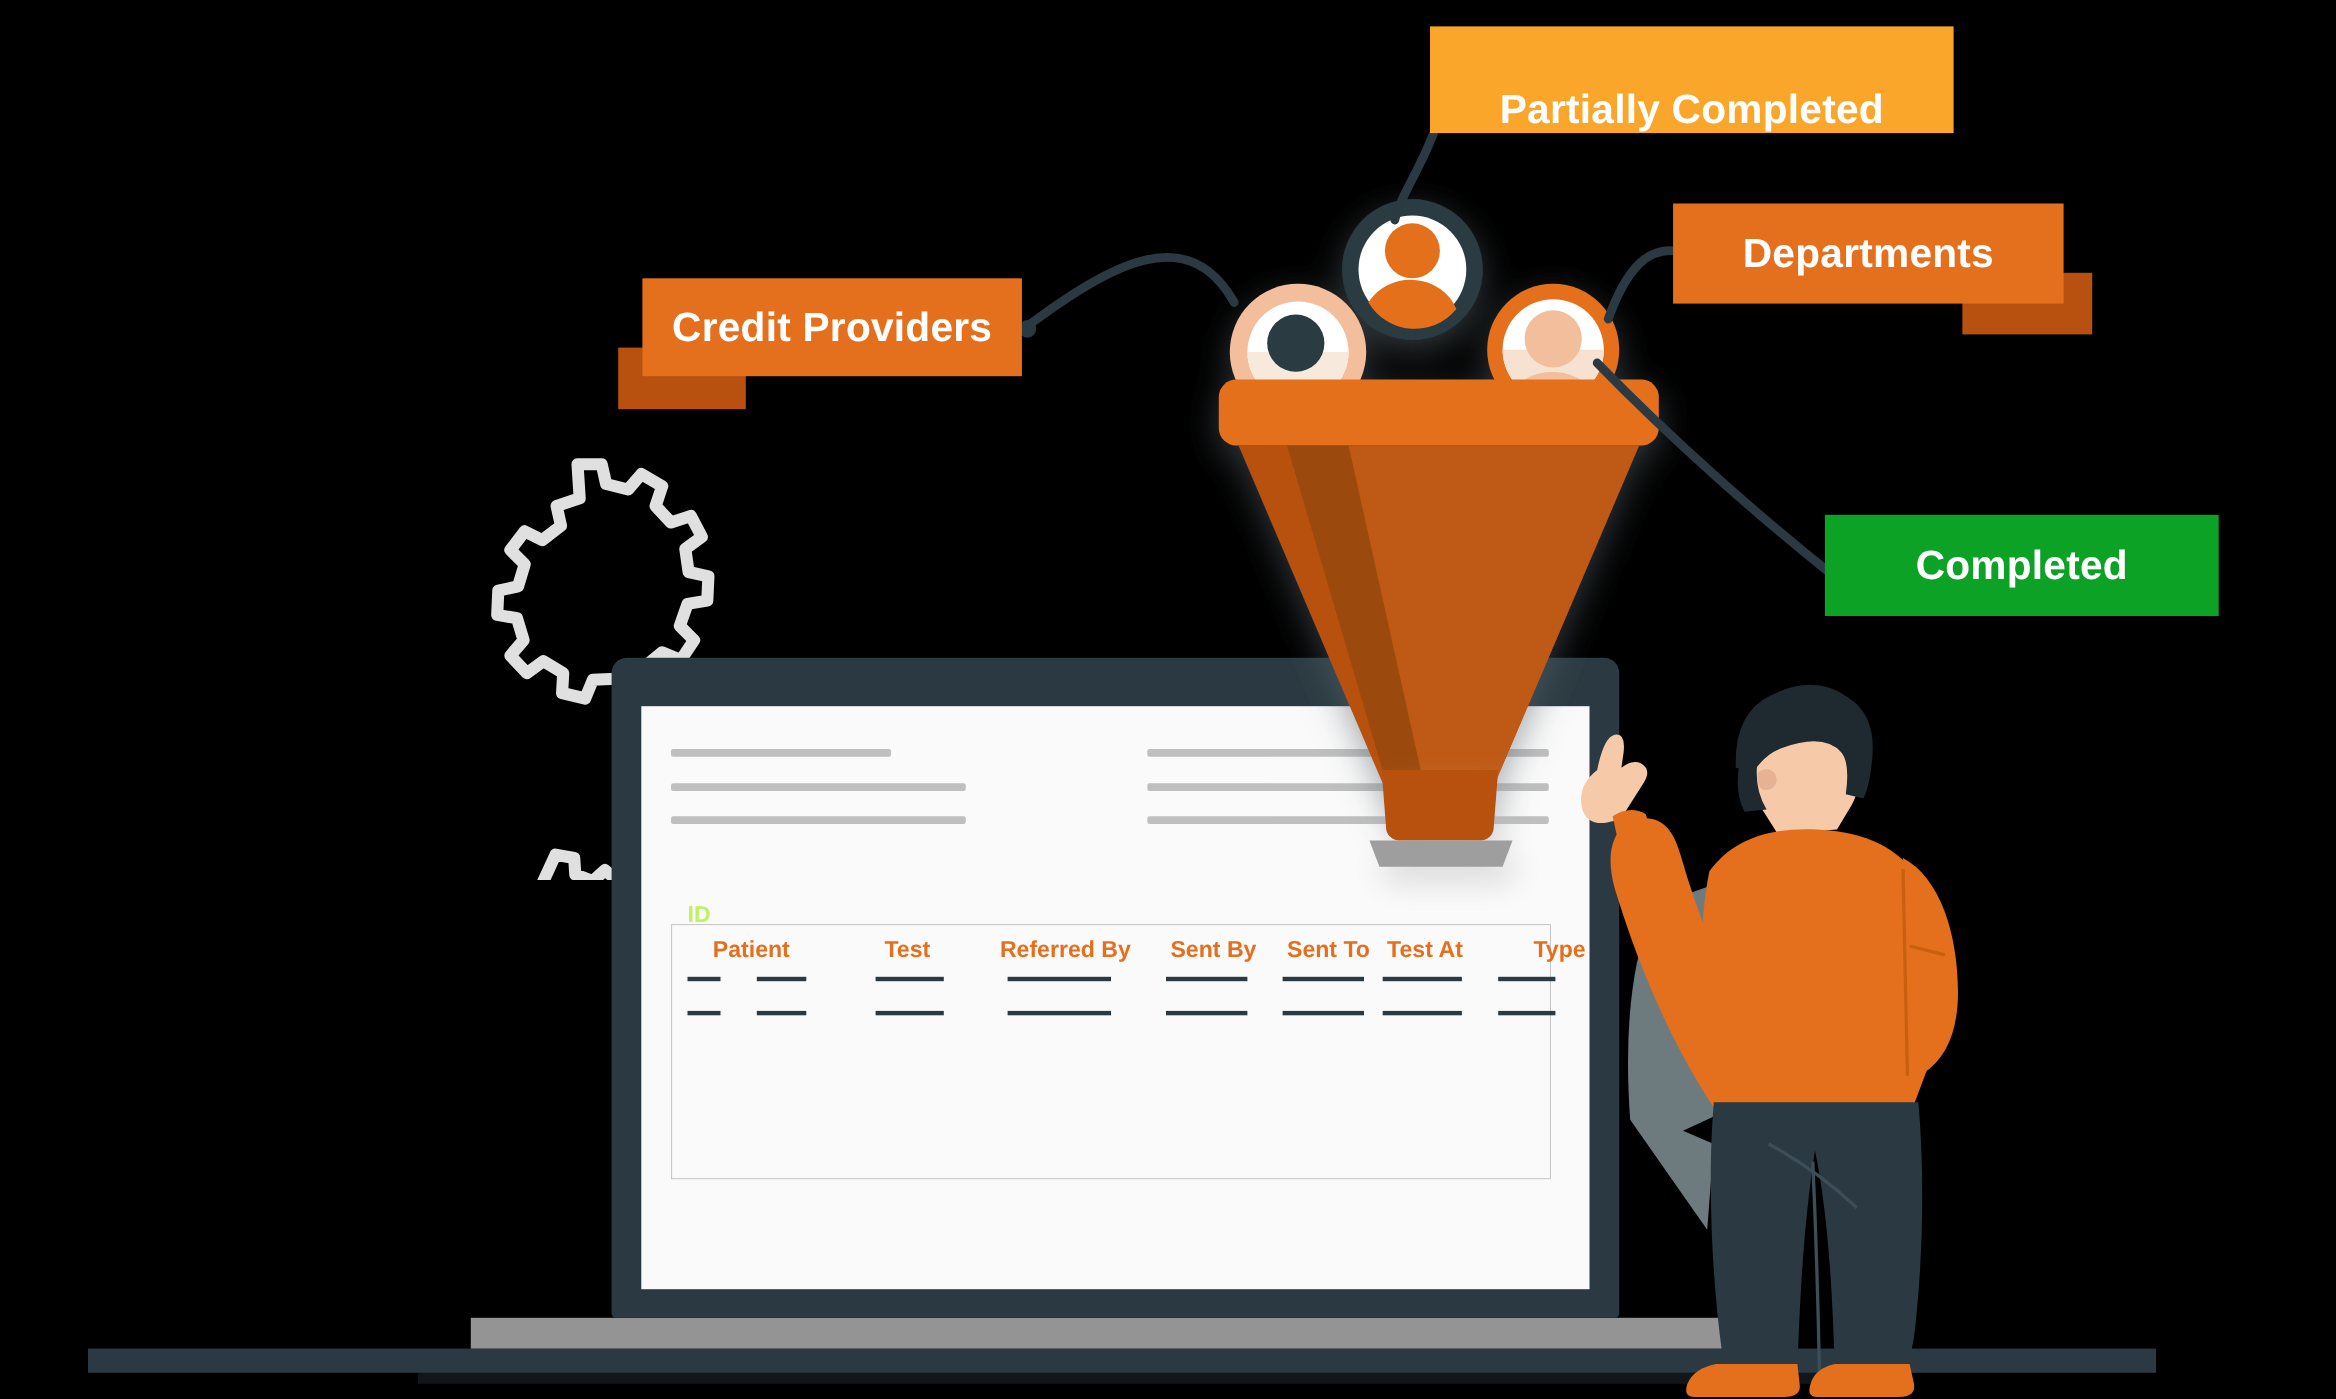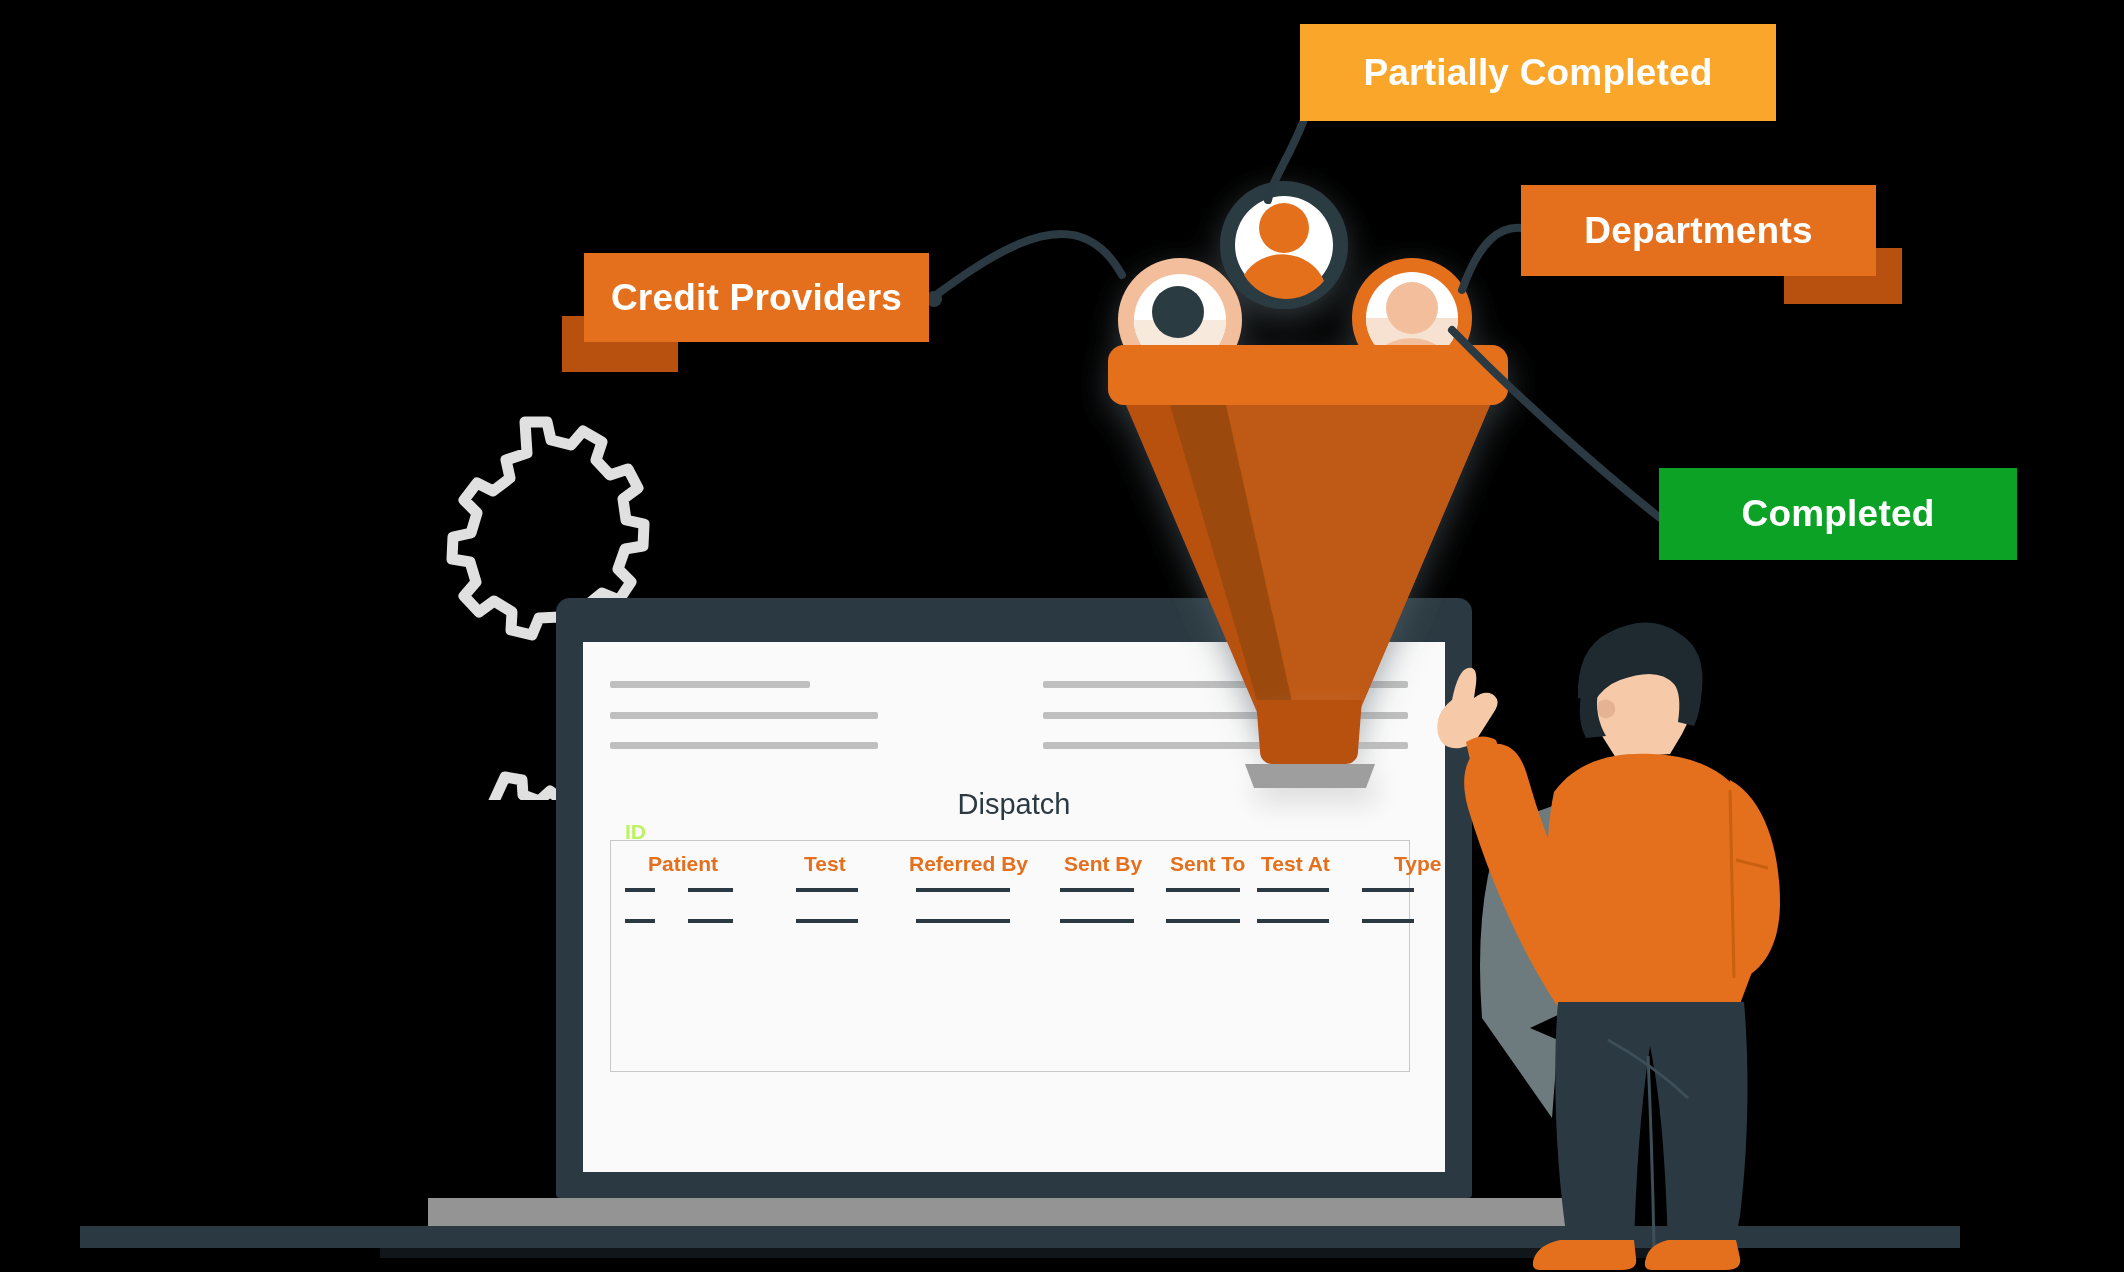--- a/index.html
+++ b/index.html
@@ -151,21 +151,20 @@
 
   <div id="doc-lines">
       <div class="doc-line" style="left: 610px; top: 681px; width: 200px; background: rgb(191, 191, 191);"></div>
       <div class="doc-line" style="left: 610px; top: 712px; width: 268px; background: rgb(191, 191, 191);"></div>
       <div class="doc-line" style="left: 610px; top: 742px; width: 268px; background: rgb(191, 191, 191);"></div>
       <div class="doc-line" style="left: 1043px; top: 681px; width: 365px; background: rgb(191, 191, 191);"></div>
       <div class="doc-line" style="left: 1043px; top: 712px; width: 365px; background: rgb(191, 191, 191);"></div>
       <div class="doc-line" style="left: 1043px; top: 742px; width: 365px; background: rgb(191, 191, 191);"></div>
     </div>
 
-  <div id="dispatch-title">Dispatch</div>
   <div id="dispatch-table-box"></div>
   <div id="dispatch-headers">
       <div class="th" style="left: 625px; top: 820px; color: #bef264;">ID</div>
       <div class="th" style="left: 648px; top: 852px; color: rgb(228, 112, 30);">Patient</div>
       <div class="th" style="left: 804px; top: 852px; color: rgb(228, 112, 30);">Test</div>
       <div class="th" style="left: 909px; top: 852px; color: rgb(228, 112, 30);">Referred By</div>
       <div class="th" style="left: 1064px; top: 852px; color: rgb(228, 112, 30);">Sent By</div>
       <div class="th" style="left: 1170px; top: 852px; color: rgb(228, 112, 30);">Sent To</div>
       <div class="th" style="left: 1261px; top: 852px; color: rgb(228, 112, 30);">Test At</div>
       <div class="th" style="left: 1360px; top: 852px; color: rgb(228, 112, 30); margin-left: 34px;">Type</div>
@@ -308,21 +307,21 @@
       <path d="M1648 1056 q4 90 6 190" stroke="#3C4E58" stroke-width="3" fill="none"></path>
     </g>
 
     <g>
       <path d="M1560 1240 l74 0 l2 18 q2 12 -14 12 l-82 0 q-10 0 -6 -12 q6 -14 26 -18z" fill="#E4701E"></path>
       <path d="M1668 1240 l68 0 l4 18 q2 12 -14 12 l-74 0 q-10 0 -6 -12 q4 -14 22 -18z" fill="#E4701E"></path>
     </g>
   </svg>
 
   <div id="badges">
-      <div class="badge" style="left: 1300px; top: 24px; width: 476px; height: 97px; background: rgb(250, 166, 42); color: rgb(255, 255, 255); font-size: 37px;">
+      <div class="badge" style="left: 1300px; top: 24px; width: 476px; height: 97px; background: rgb(250, 166, 42); color: rgb(255, 255, 255); font-size: 37px; align-items: flex-end;">
         <span>Partially Completed</span>
       </div>
       <div class="badge-shadow" style="left: 562px; top: 316px; width: 116px; height: 56px; background: rgb(184, 81, 15);"></div>
       <div class="badge" style="left: 584px; top: 253px; width: 345px; height: 89px; background: rgb(228, 112, 30); color: rgb(255, 255, 255); font-size: 37px;">
         <span>Credit Providers</span>
       </div>
       <div class="badge-shadow" style="left: 1784px; top: 248px; width: 118px; height: 56px; background: rgb(184, 81, 15);"></div>
       <div class="badge" style="left: 1521px; top: 185px; width: 355px; height: 91px; background: rgb(228, 112, 30); color: rgb(255, 255, 255); font-size: 37px;">
         <span>Departments</span>
       </div>

